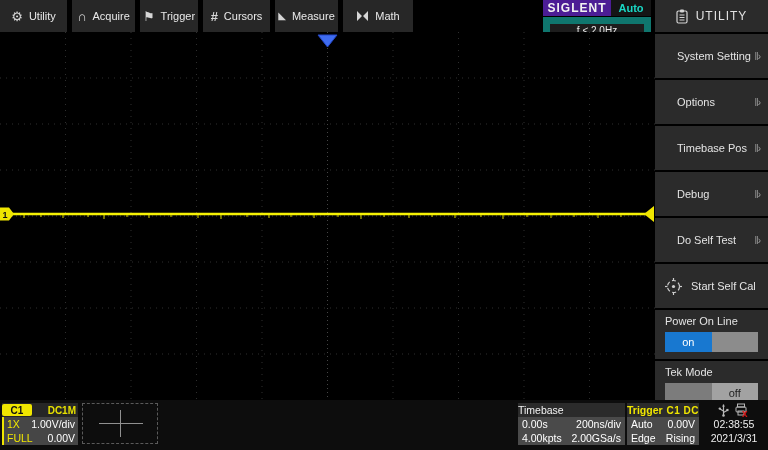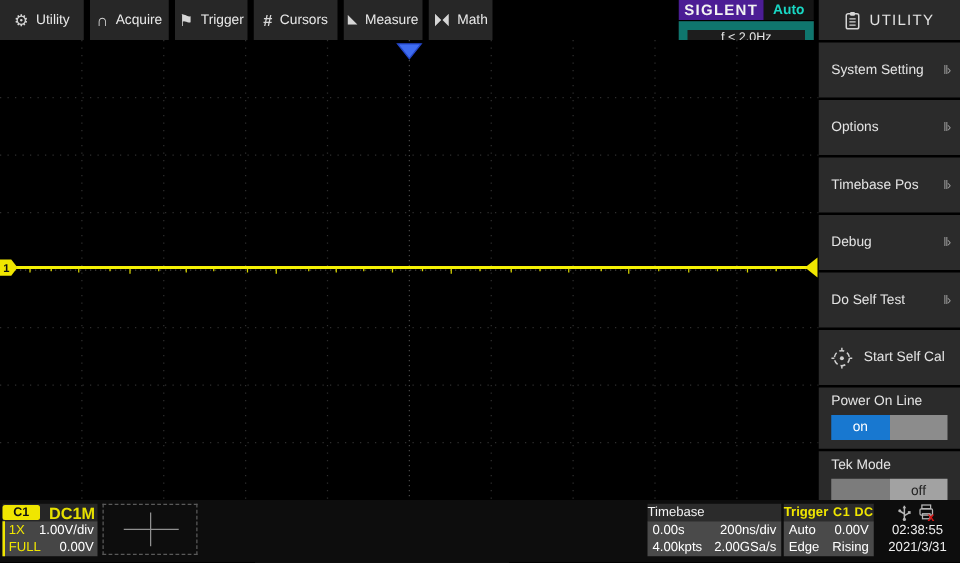--- a/index.html
+++ b/index.html
@@ -29,42 +29,42 @@
     height:13px; margin-top:1px; border:7px solid #0f766e; background:#1d1d1d;
     color:#e8e8e8; font-size:10px; display:flex; align-items:center; justify-content:center;
   }
   
   .sidebar { position:absolute; left:655px; top:0; width:113px; height:400px;
     background:#000; display:flex; flex-direction:column; gap:2px; }
   .sb-header { height:32px; background:#2b2b2b; color:#e2e2e2; font-size:12px;
     letter-spacing:1px; display:flex; align-items:center; justify-content:center; gap:8px; flex:none; }
   .sb-item { height:44px; background:#2b2b2b; color:#e4e4e4; font-size:11px;
     display:flex; align-items:center; justify-content:space-between;
-    padding:0 8px 0 10px; flex:none; box-sizing:border-box; }
+    padding:0 8px 0 22px; flex:none; box-sizing:border-box; }
   .sb-arrow { color:#9a9a9a; font-size:10px; letter-spacing:-1px; }
   .sb-cal { height:44px; background:#2b2b2b; color:#e4e4e4; font-size:11px;
     display:flex; align-items:center; gap:9px; padding-left:10px; flex:none; box-sizing:border-box; }
   .sb-toggle-block { background:#2b2b2b; padding:5px 10px 7px 10px; flex:none; }
   .sb-toggle-label { color:#e4e4e4; font-size:11px; }
   .toggle { display:flex; height:20px; margin-top:5px; }
   .toggle span { flex:1; display:flex; align-items:center; justify-content:center; font-size:11px; }
   .tg-on-left  { background:#1878d0; color:#fff; }
   .tg-on-right { background:#8c8c8c; }
   .tg-off-left { background:#7c7c7c; }
   .tg-off-right{ background:#a2a2a2; color:#222; }
   
   .wave { position:absolute; left:0; top:32px; width:655px; height:368px; background:#000; }
   
   .bottombar { position:absolute; left:0; top:400px; width:768px; height:50px; background:#0d0d0d; }
   .chbox { position:absolute; left:2px; top:3px; width:76px; height:42px; }
   .ch-header { height:14px; background:#262626; display:flex; align-items:center;
     justify-content:space-between; padding-right:2px; }
   .ch-badge { width:30px; height:12px; background:#f0e600; color:#111; font-size:10px;
     font-weight:bold; border-radius:2px; display:flex; align-items:center; justify-content:center; }
-  .ch-coupling { color:#e6e000; font-size:13px; font-weight:bold; }
+  .ch-coupling { color:#e6e000; font-size:10px; font-weight:bold; }
   .ch-rows { height:28px; background:#464646; border-left:2px solid #f0e600; box-sizing:border-box; }
   .ch-row { height:14px; display:flex; align-items:center; justify-content:space-between;
     padding:0 3px; font-size:10.5px; }
   .ch-k { color:#f0e600; } .ch-v { color:#fff; }
   .add-slot { position:absolute; left:82px; top:3px; width:76px; height:41px;
     border:1px dashed #5a5a5a; box-sizing:border-box; }
   .add-h { position:absolute; left:16px; top:19px; width:44px; height:1px; background:#909090; }
   .add-v { position:absolute; left:37px; top:6px; width:1px; height:27px; background:#909090; }
   .tbbox { position:absolute; left:518px; top:3px; width:107px; height:42px; }
   .panel-header { height:14px; background:#2b2b2b; display:flex; align-items:center;
@@ -99,21 +99,21 @@
       <span>Trigger</span>
     </div>
     <div class="menu-tile" style="width:67px">
       <span class="mi" style="font-weight:bold">#</span>
       <span>Cursors</span>
     </div>
     <div class="menu-tile" style="width:63px">
       <span class="mi" style="font-size:10px">◣</span>
       <span>Measure</span>
     </div>
-    <div class="menu-tile" style="width:51px">
+    <div class="menu-tile" style="width:70px">
       <span class="mi-svg">
         <svg width="13" height="12" viewBox="0 0 13 12">
             <path d="M1,1 L1,11 L6,6 Z M12,1 L12,11 L7,6 Z" fill="#d6d6d6"></path>
           </svg>
       </span>
       <span>Math</span>
     </div>
   </div>
 
   <div class="logo-block">

